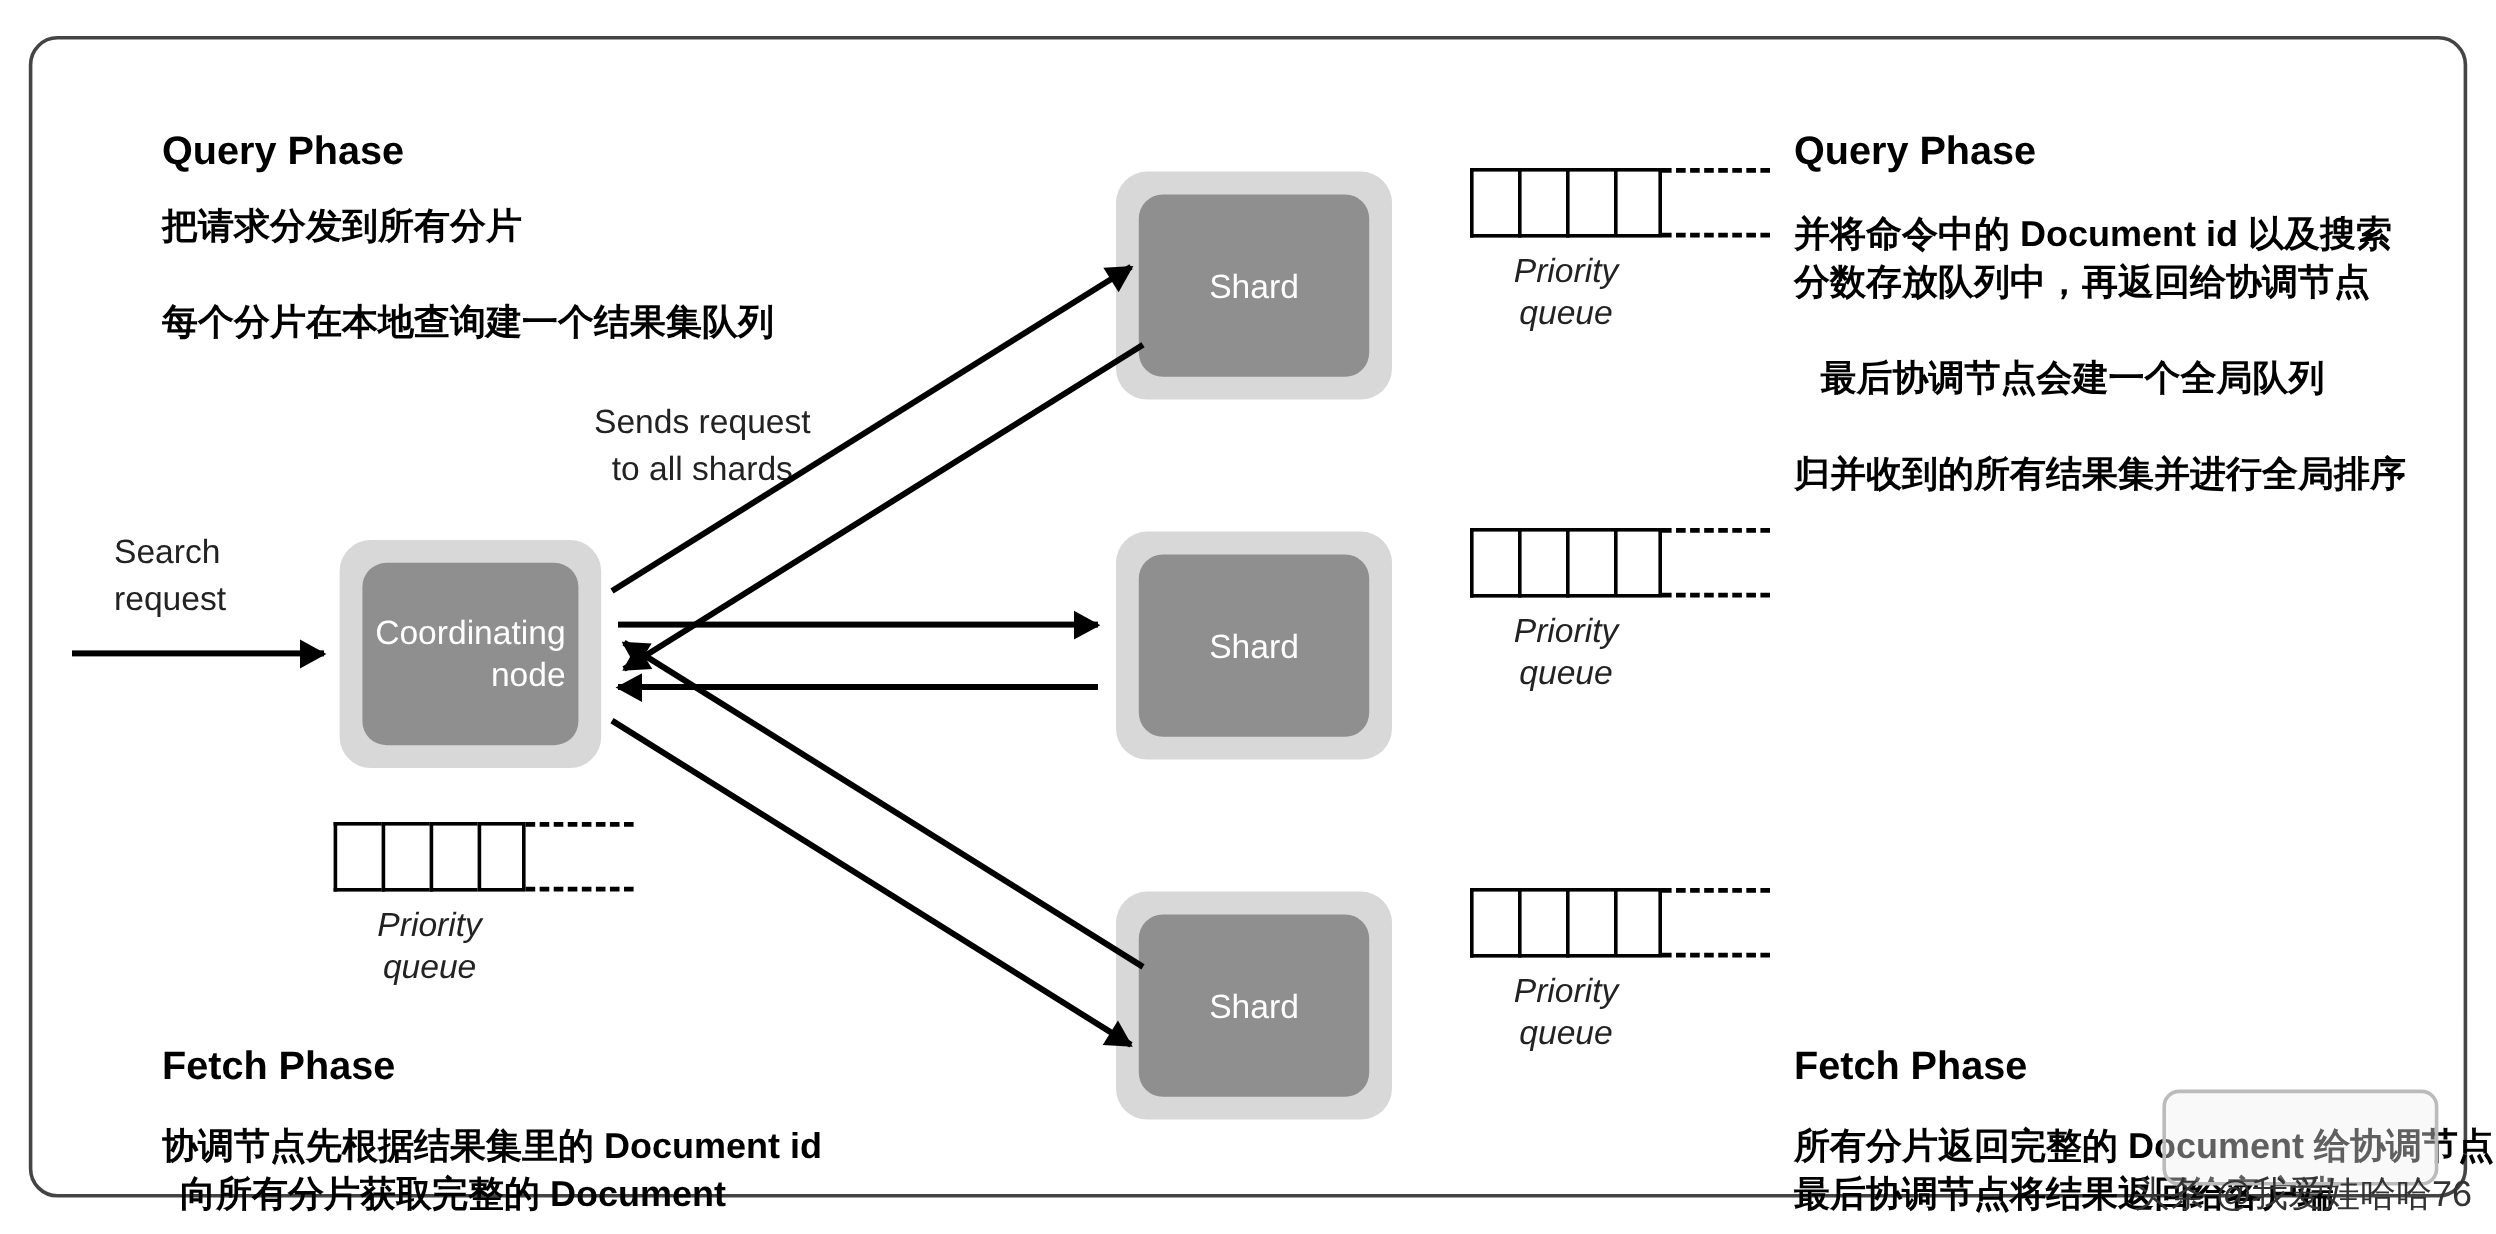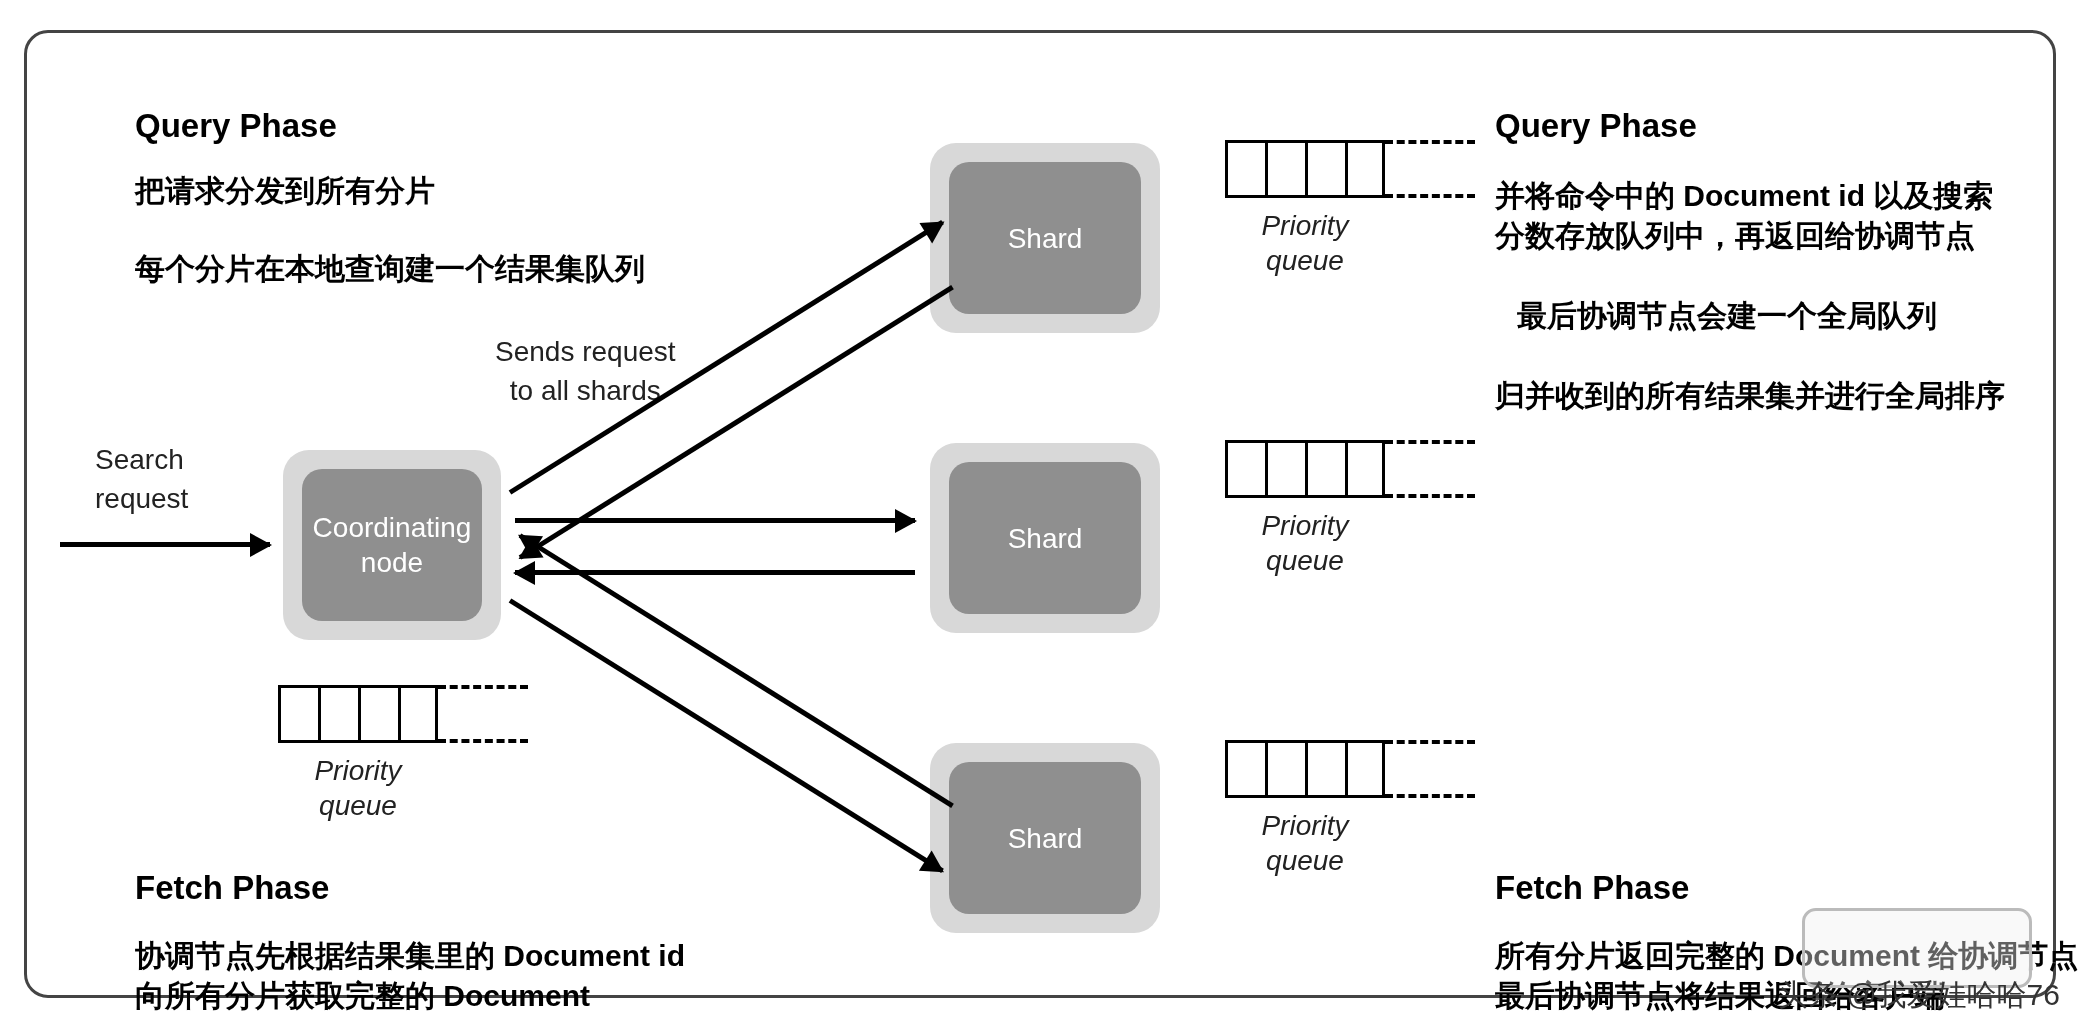--- a/index.html
+++ b/index.html
@@ -134,39 +134,39 @@
     border-radius: 14px;
     background: rgba(240,240,240,0.4);
   }
 </style>
 </head>
 <body>
 
 <div class="frame"></div>
 
 <div class="label heading" style="left:135px; top:103px;">Query Phase</div>
-<div class="label body-text" style="left:135px; top:170px;">把请求分发到所有分片</div>
+<div class="label body-text" style="left:135px; top:170px;font-family:Liberation Mono, monospace;">把请求分发到所有分片</div>
 <div class="label body-text" style="left:135px; top:248px;">每个分片在本地查询建一个结果集队列</div>
 
 <div class="label heading" style="left:135px; top:865px;">Fetch Phase</div>
 <div class="label body-text" style="left:135px; top:935px;">协调节点先根据结果集里的 Document id</div>
-<div class="label body-text" style="left:135px; top:975px;">向所有分片获取完整的 Document</div>
+<div class="label body-text" style="left:150px; top:975px;">向所有分片获取完整的 Document</div>
 
 <div class="label heading" style="left:1495px; top:103px;">Query Phase</div>
 <div class="label body-text" style="left:1495px; top:175px;">并将命令中的 Document id 以及搜索</div>
 <div class="label body-text" style="left:1495px; top:215px;">分数存放队列中，再返回给协调节点</div>
 <div class="label body-text" style="left:1495px; top:295px;margin-left:22px;">最后协调节点会建一个全局队列</div>
 <div class="label body-text" style="left:1495px; top:375px;">归并收到的所有结果集并进行全局排序</div>
 
 <div class="label heading" style="left:1495px; top:865px;">Fetch Phase</div>
 <div class="label body-text" style="left:1495px; top:935px;">所有分片返回完整的 Document 给协调节点</div>
 <div class="label body-text" style="left:1495px; top:975px;">最后协调节点将结果返回给客户端</div>
 
 <div class="node-outer" style="left:283px; top:450px; width:218px; height:190px;">
-  <div class="node-inner" style="white-space:pre-line;">Coordinating
+  <div class="node-inner" style="white-space:pre-line;text-align:right;">Coordinating
 node</div>
 </div>
 
 <div class="node-outer" style="left:930px; top:143px; width:230px; height:190px;">
   <div class="node-inner">Shard</div>
 </div>
 <div class="node-outer" style="left:930px; top:443px; width:230px; height:190px;">
   <div class="node-inner">Shard</div>
 </div>
 <div class="node-outer" style="left:930px; top:743px; width:230px; height:190px;">

